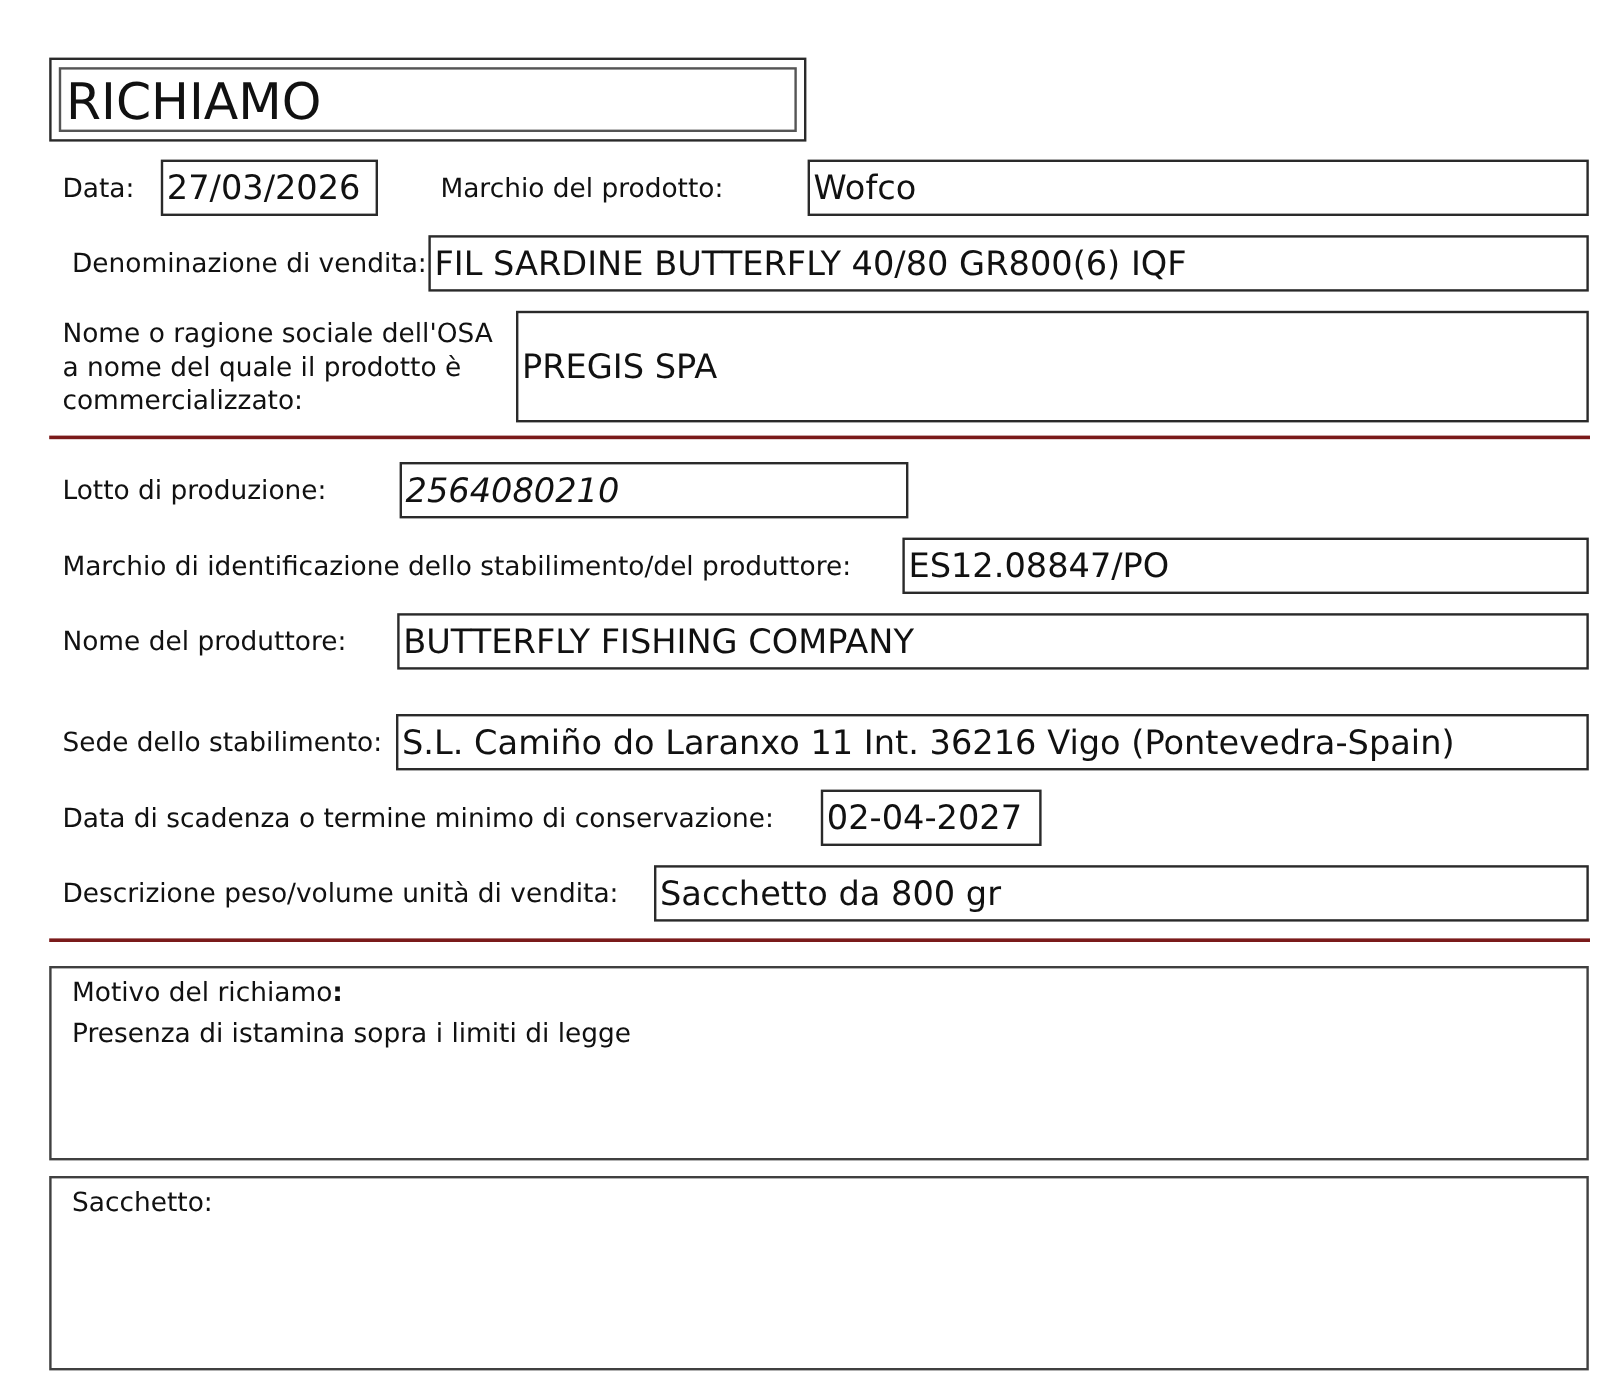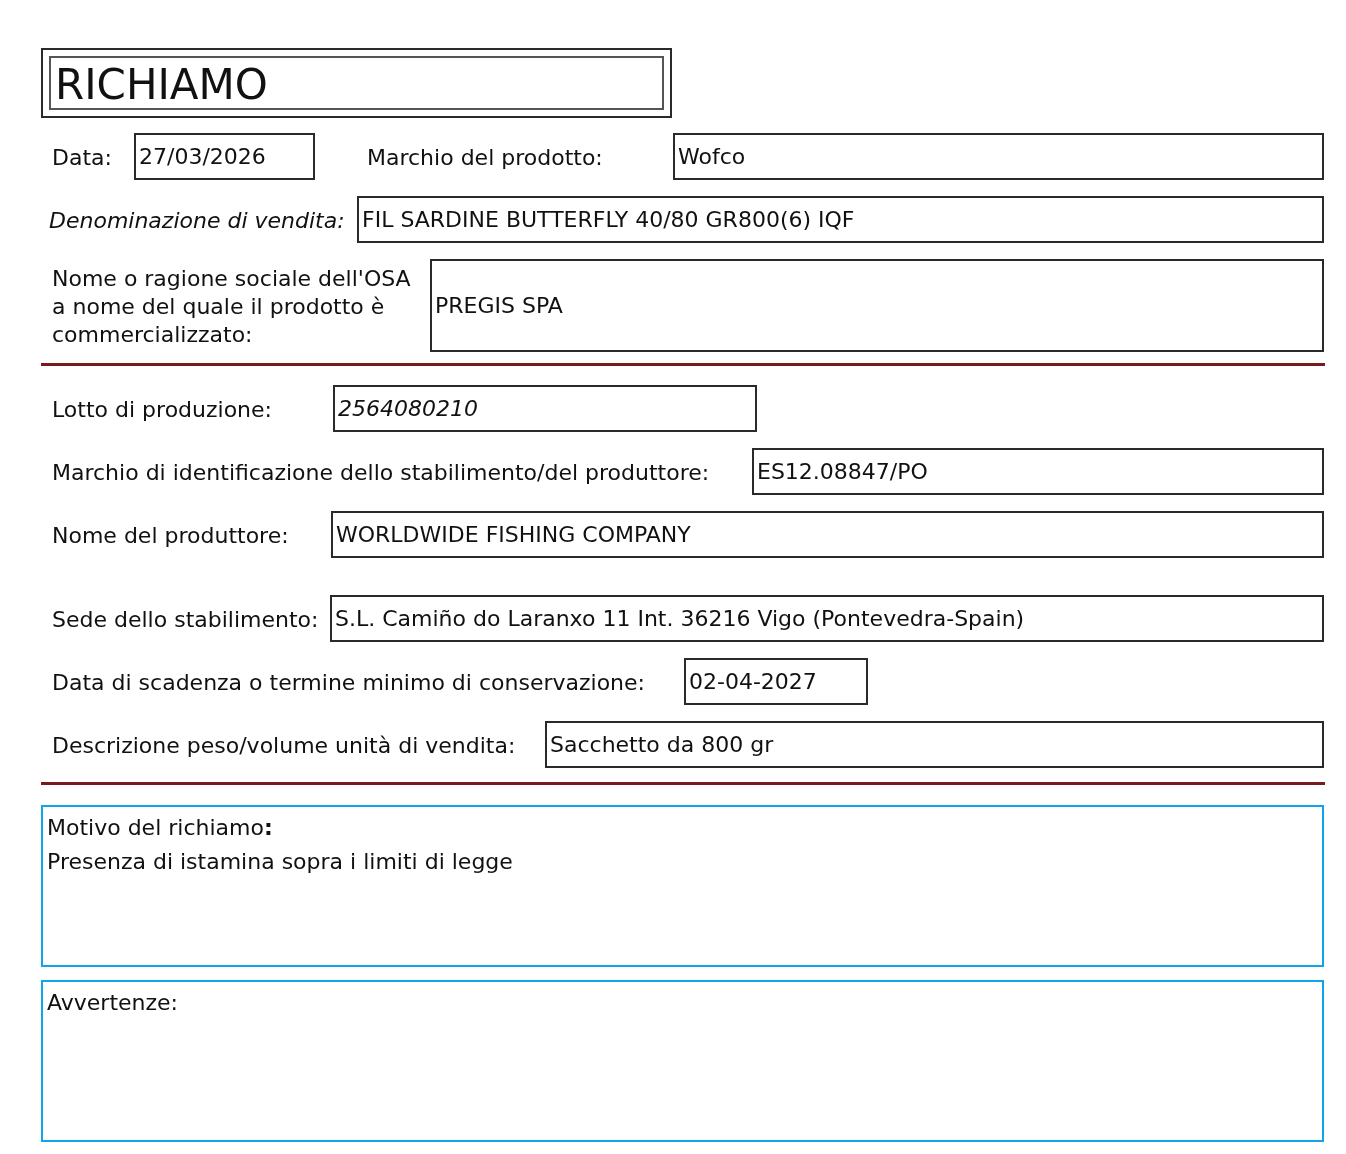--- a/index.html
+++ b/index.html
@@ -2,74 +2,74 @@
 <html><head>
 <meta charset="utf-8">
 <style>
   html, body { margin: 0; padding: 0; }
   body {
     width: 1346px; height: 1154px; background: #ffffff; position: relative;
     font-family: "DejaVu Sans", sans-serif; color: #111; overflow: hidden;
   }
   .abs { position: absolute; }
   .lbl { font-size: 22px; line-height: 28px; white-space: nowrap; margin-left: 10px; }
-  .box { border: 2px solid #2a2a2a; box-sizing: border-box; font-size: 22px; padding-left: 3px; display: flex; align-items: center; white-space: nowrap; }
+  .box { border: 2px solid #2a2a2a; box-sizing: border-box; font-size: 28px; padding-left: 3px; display: flex; align-items: center; white-space: nowrap; }
   .title-outer { border: 2px solid #2a2a2a; box-sizing: border-box; }
   .title-inner { border: 2px solid #555; box-sizing: border-box; font-size: 42px; padding-left: 4px; display:flex; align-items:flex-end; line-height: 1; padding-bottom: 2px; }
   .divider { height: 3px; background: #7a1a1a; }
-  .area { border: 2px solid #0ea5e9; box-sizing: border-box; padding: 6px 4px; font-size: 22px; line-height: 30px; }
+  .area { border: 2px solid #404040; box-sizing: border-box; padding: 6px 17px; font-size: 22px; line-height: 30px; }
   .area .hd { display:block; }
 </style>
 </head>
 <body>
 
 <div class="abs title-outer" style="left:41px; top:48px; width:631px; height:70px;padding-left:48px;">
   <div class="title-inner" style="position:absolute; left:6px; top:6px; width:615px; height:54px;">
     <span>RICHIAMO</span>
   </div>
 </div>
 
 <div class="abs lbl" style="left:42px; top:144px;">Data:</div>
 <div class="abs box" style="left:134px; top:133px; width:181px; height:47px;">27/03/2026</div>
 
 <div class="abs lbl" style="left:357px; top:144px;">Marchio del prodotto:</div>
 <div class="abs box" style="left:673px; top:133px; width:651px; height:47px;">Wofco</div>
 
-<div class="abs lbl" style="left:39px; top:207px;font-style:italic;">Denominazione di vendita:</div>
+<div class="abs lbl" style="left:50px; top:207px;">Denominazione di vendita:</div>
 <div class="abs box" style="left:357px; top:196px; width:967px; height:47px;">FIL SARDINE BUTTERFLY 40/80 GR800(6) IQF</div>
 
 <div class="abs lbl" style="left:42px; top:265px; line-height:28px;">
   <div>Nome o ragione sociale dell'OSA</div>
   <div>a nome del quale il prodotto è</div>
   <div>commercializzato:</div>
 </div>
 <div class="abs box" style="left:430px; top:259px; width:894px; height:93px;">PREGIS SPA</div>
 
 <div class="abs divider" style="left:41px; top:363px; width:1284px;"></div>
 
 <div class="abs lbl" style="left:42px; top:396px;">Lotto di produzione:</div>
 <div class="abs box" style="left:333px; top:385px; width:424px; height:47px;font-style:italic;">2564080210</div>
 
 <div class="abs lbl" style="left:42px; top:459px;">Marchio di identificazione dello stabilimento/del produttore:</div>
 <div class="abs box" style="left:752px; top:448px; width:572px; height:47px;">ES12.08847/PO</div>
 
 <div class="abs lbl" style="left:42px; top:522px;">Nome del produttore:</div>
-<div class="abs box" style="left:331px; top:511px; width:993px; height:47px;">WORLDWIDE FISHING COMPANY</div>
+<div class="abs box" style="left:331px; top:511px; width:993px; height:47px;">BUTTERFLY FISHING COMPANY</div>
 
 <div class="abs lbl" style="left:42px; top:606px;">Sede dello stabilimento:</div>
 <div class="abs box" style="left:330px; top:595px; width:994px; height:47px;">S.L. Camiño do Laranxo 11 Int. 36216 Vigo (Pontevedra-Spain)</div>
 
 <div class="abs lbl" style="left:42px; top:669px;">Data di scadenza o termine minimo di conservazione:</div>
 <div class="abs box" style="left:684px; top:658px; width:184px; height:47px;">02-04-2027</div>
 
 <div class="abs lbl" style="left:42px; top:732px;">Descrizione peso/volume unità di vendita:</div>
 <div class="abs box" style="left:545px; top:721px; width:779px; height:47px;">Sacchetto da 800 gr</div>
 
 <div class="abs divider" style="left:41px; top:782px; width:1284px;"></div>
 
 <div class="abs area" style="left:41px; top:805px; width:1283px; height:162px;">
   <span class="hd"><span>Motivo del richiamo</span><b>:</b></span>
   <span class="hd" style="margin-top:4px;">Presenza di istamina sopra i limiti di legge</span>
 </div>
 
 <div class="abs area" style="left:41px; top:980px; width:1283px; height:162px;">
-  <span class="hd">Avvertenze:</span>
+  <span class="hd">Sacchetto:</span>
 </div>
 
 </body></html>

